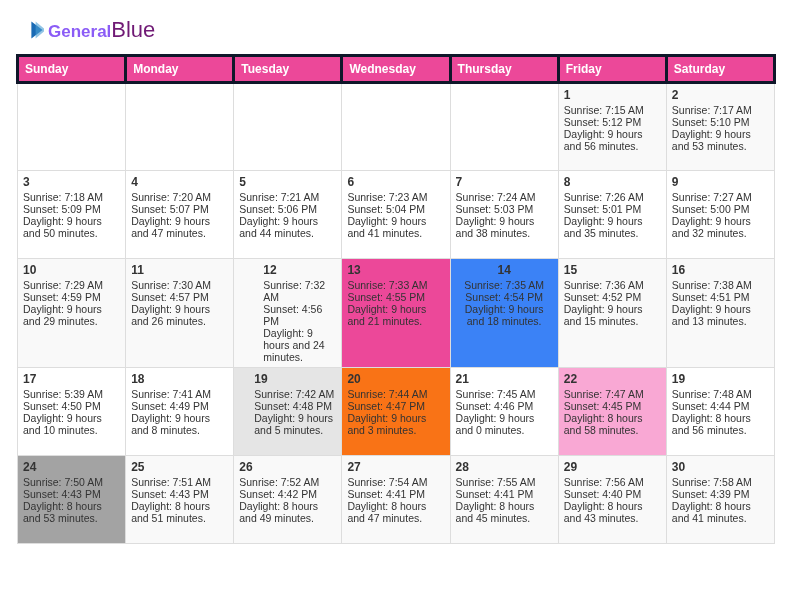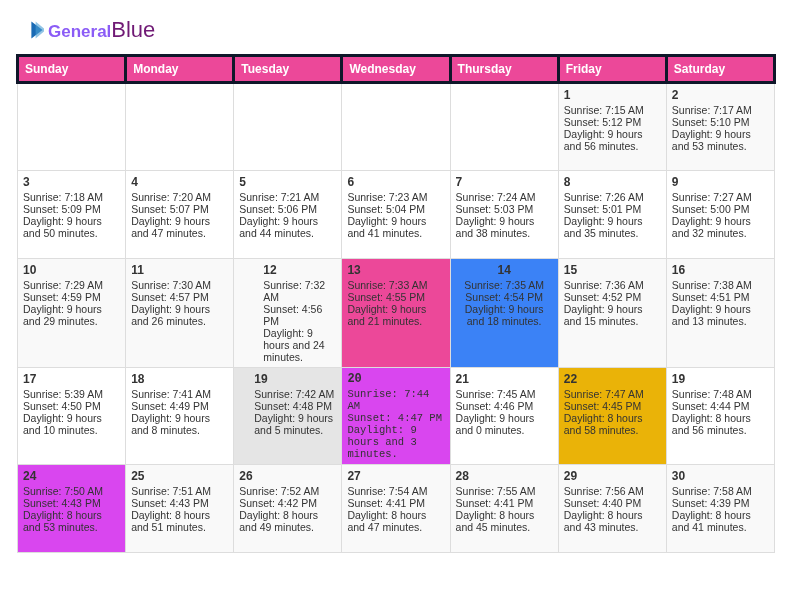--- a/index.html
+++ b/index.html
@@ -226,47 +226,47 @@
           <div>Sunrise: 7:41 AM</div>
           <div>Sunset: 4:49 PM</div>
           <div>Daylight: 9 hours and 8 minutes.</div>
         </td>
         <td style="background: #e5e5e5; padding-left: 20px;">
           <span class="day-number">19</span>
           <div>Sunrise: 7:42 AM</div>
           <div>Sunset: 4:48 PM</div>
           <div>Daylight: 9 hours and 5 minutes.</div>
         </td>
-        <td style="background: #d946ef; font-family: Liberation Mono, monospace;">
+        <td style="background: #f97316;">
           <span class="day-number">20</span>
           <div>Sunrise: 7:44 AM</div>
           <div>Sunset: 4:47 PM</div>
           <div>Daylight: 9 hours and 3 minutes.</div>
         </td>
         <td style="background: rgb(255, 255, 255);">
           <span class="day-number">21</span>
           <div>Sunrise: 7:45 AM</div>
           <div>Sunset: 4:46 PM</div>
           <div>Daylight: 9 hours and 0 minutes.</div>
         </td>
-        <td style="background: #eab308;">
+        <td style="background: #f9a8d4;">
           <span class="day-number">22</span>
           <div>Sunrise: 7:47 AM</div>
           <div>Sunset: 4:45 PM</div>
           <div>Daylight: 8 hours and 58 minutes.</div>
         </td>
         <td style="background: rgb(255, 255, 255);">
           <span class="day-number">19</span>
           <div>Sunrise: 7:48 AM</div>
           <div>Sunset: 4:44 PM</div>
           <div>Daylight: 8 hours and 56 minutes.</div>
         </td>
       </tr>
       <tr>
-        <td style="background: #d946ef; margin-left: 8px;">
+        <td style="background: #a3a3a3; margin-left: 8px;">
           <span class="day-number">24</span>
           <div>Sunrise: 7:50 AM</div>
           <div>Sunset: 4:43 PM</div>
           <div>Daylight: 8 hours and 53 minutes.</div>
         </td>
         <td style="background: rgb(249, 249, 249);">
           <span class="day-number">25</span>
           <div>Sunrise: 7:51 AM</div>
           <div>Sunset: 4:43 PM</div>
           <div>Daylight: 8 hours and 51 minutes.</div>

